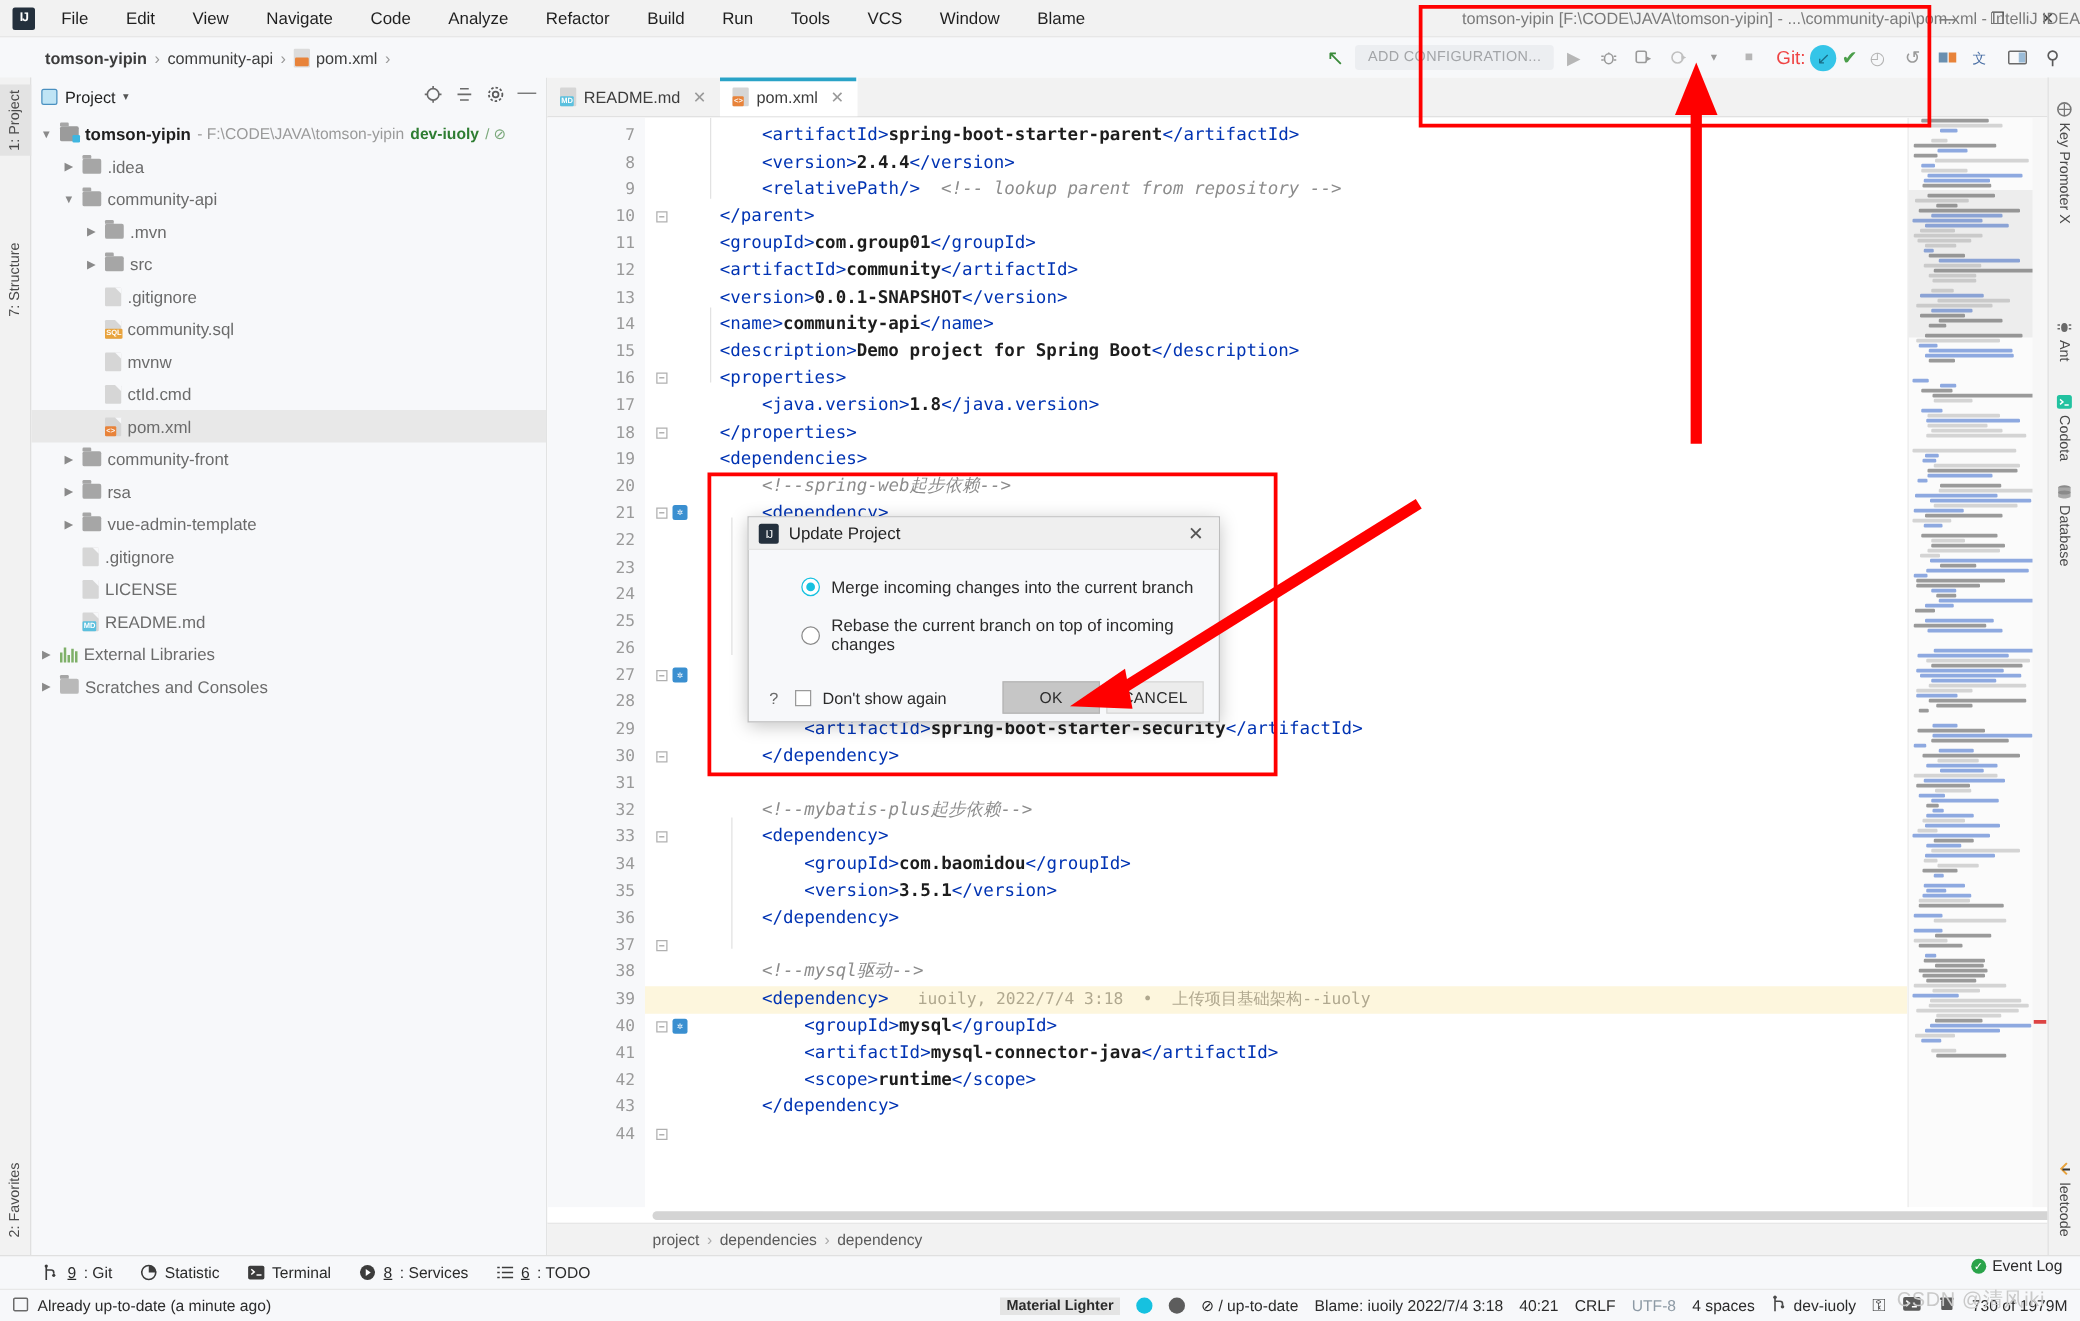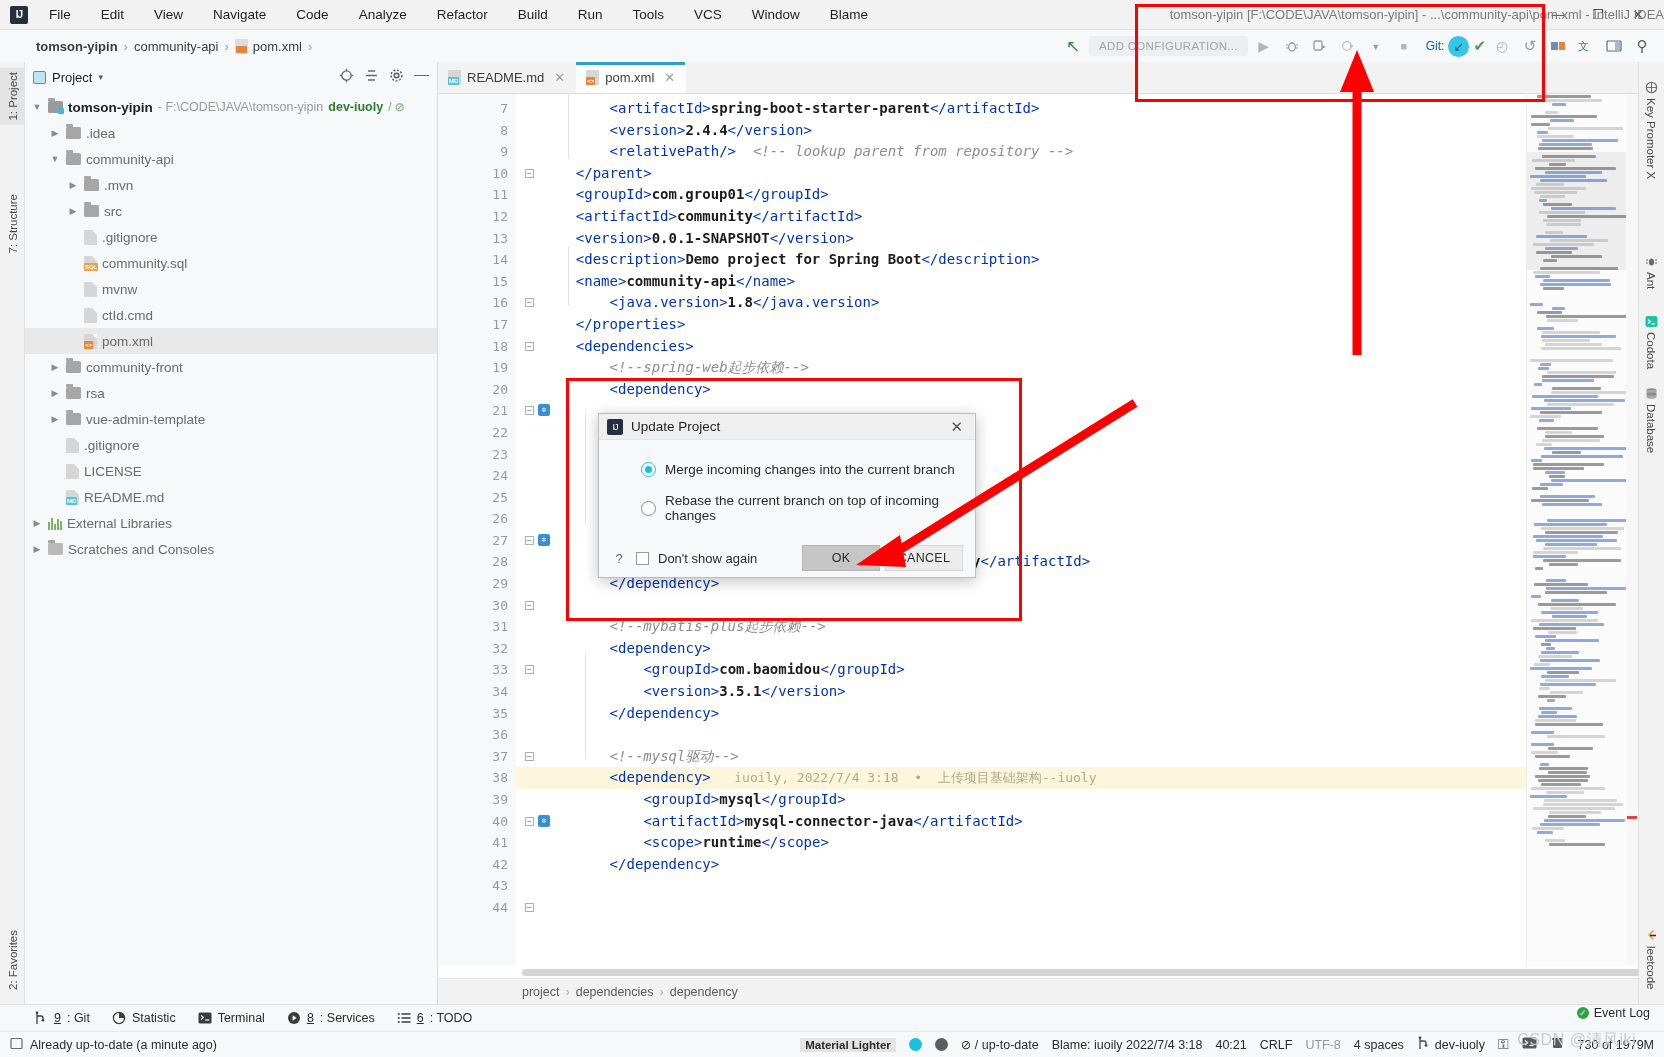--- a/index.html
+++ b/index.html
@@ -30,21 +30,21 @@
   .navrow { height:32px; display:flex; align-items:center; background:#f7f8fa; position:relative; }
   .breadcrumb { display:flex; align-items:center; margin-left:36px; gap:4px; font-size:13px; color:#3c3c3c;}
   .breadcrumb .bc-sep { color:#9a9a9a; margin:0 2px; }
   .breadcrumb .bc-bold { font-weight:bold; }
   .bc-icon { width:13px; height:15px; background:#dcdcdc; position:relative; border-radius:1px; display:inline-block; margin-right:1px; }
   .bc-icon::after { content:""; position:absolute; left:1px; bottom:1px; width:11px; height:7px; background:#e8833a; border-radius:1px; }
 
   .toolbar-right { margin-left:auto; display:flex; align-items:center; gap:4px; padding-right:10px; }
   .tb-ico { width:24px; height:24px; display:flex; align-items:center; justify-content:center; color:#5a5a5a; font-size:14px; }
   .addconf { background:#eceef1; color:#a3a5a8; font-size:11.5px; padding:4px 10px; border-radius:3px; letter-spacing:.3px;}
-  .git-label { font-size:12px; color:#0369a1; margin-left:6px; }
+  .git-label { font-size:15px; color:#ef4444; margin-left:6px; }
   .git-circle { width:21px; height:21px; border-radius:50%; background:#35c5e8; display:flex; align-items:center; justify-content:center; color:#1a6e88; font-size:13px; }
   .chk { color:#4a9e4a; font-size:15px; }
 
   
   .bodyrow { flex:1; display:flex; min-height:0; }
 
   .leftstrip { width:25px; background:#f2f2f2; border-right:1px solid #e0e0e0; position:relative; }
   .vtab { position:absolute; left:0; width:25px; writing-mode:vertical-rl; transform:rotate(180deg);
           font-size:11.5px; color:#4a4a4a; white-space:nowrap; padding:4px 0; display:flex; align-items:center; gap:4px; }
   .vtab.sel { background:#e3e3e3; }
@@ -452,22 +452,23 @@
             <div class="gline">44<span class="fold">−</span></div>
           </div>
         <div class="codecol" id="codecol">
             <div class="cline" style="padding-left: 93.6px;"><span class="tag">&lt;artifactId&gt;</span><span class="txt">spring-boot-starter-parent</span><span class="tag">&lt;/artifactId&gt;</span></div>
             <div class="cline" style="padding-left: 93.6px;"><span class="tag">&lt;version&gt;</span><span class="txt">2.4.4</span><span class="tag">&lt;/version&gt;</span></div>
             <div class="cline" style="padding-left: 93.6px;"><span class="tag">&lt;relativePath/&gt;</span><span class="cmt">  &lt;!-- lookup parent from repository --&gt;</span></div>
             <div class="cline" style="padding-left: 59.8px;"><span class="tag">&lt;/parent&gt;</span></div>
             <div class="cline" style="padding-left: 59.8px;"><span class="tag">&lt;groupId&gt;</span><span class="txt">com.group01</span><span class="tag">&lt;/groupId&gt;</span></div>
             <div class="cline" style="padding-left: 59.8px;"><span class="tag">&lt;artifactId&gt;</span><span class="txt">community</span><span class="tag">&lt;/artifactId&gt;</span></div>
             <div class="cline" style="padding-left: 59.8px;"><span class="tag">&lt;version&gt;</span><span class="txt">0.0.1-SNAPSHOT</span><span class="tag">&lt;/version&gt;</span></div>
+            <div class="cline" style="padding-left: 59.8px;"><span class="tag">&lt;name&gt;</span><span class="txt">community-api</span><span class="tag">&lt;/name&gt;</span></div>
             <div class="cline" style="padding-left: 59.8px;"><span class="tag">&lt;description&gt;</span><span class="txt">Demo project for Spring Boot</span><span class="tag">&lt;/description&gt;</span></div>
-            <div class="cline" style="padding-left: 59.8px;"><span class="tag">&lt;name&gt;</span><span class="txt">community-api</span><span class="tag">&lt;/name&gt;</span></div>
+            <div class="cline" style="padding-left: 59.8px;"><span class="tag">&lt;properties&gt;</span></div>
             <div class="cline" style="padding-left: 93.6px;"><span class="tag">&lt;java.version&gt;</span><span class="txt">1.8</span><span class="tag">&lt;/java.version&gt;</span></div>
             <div class="cline" style="padding-left: 59.8px;"><span class="tag">&lt;/properties&gt;</span></div>
             <div class="cline" style="padding-left: 59.8px;"><span class="tag">&lt;dependencies&gt;</span></div>
             <div class="cline" style="padding-left: 93.6px;"><span class="cmt">&lt;!--spring-web起步依赖--&gt;</span></div>
             <div class="cline" style="padding-left: 93.6px;"><span class="tag">&lt;dependency&gt;</span></div>
             <div class="cline" style="padding-left: 93.6px;"></div>
             <div class="cline" style="padding-left: 93.6px;"><span class="tag">                  ctId&gt;</span></div>
             <div class="cline" style="padding-left: 93.6px;"><span class="tag">&lt;/</span></div>
             <div class="cline" style="padding-left: 93.6px;"></div>
             <div class="cline" style="padding-left: 93.6px;"><span class="cmt">&lt;!</span></div>

